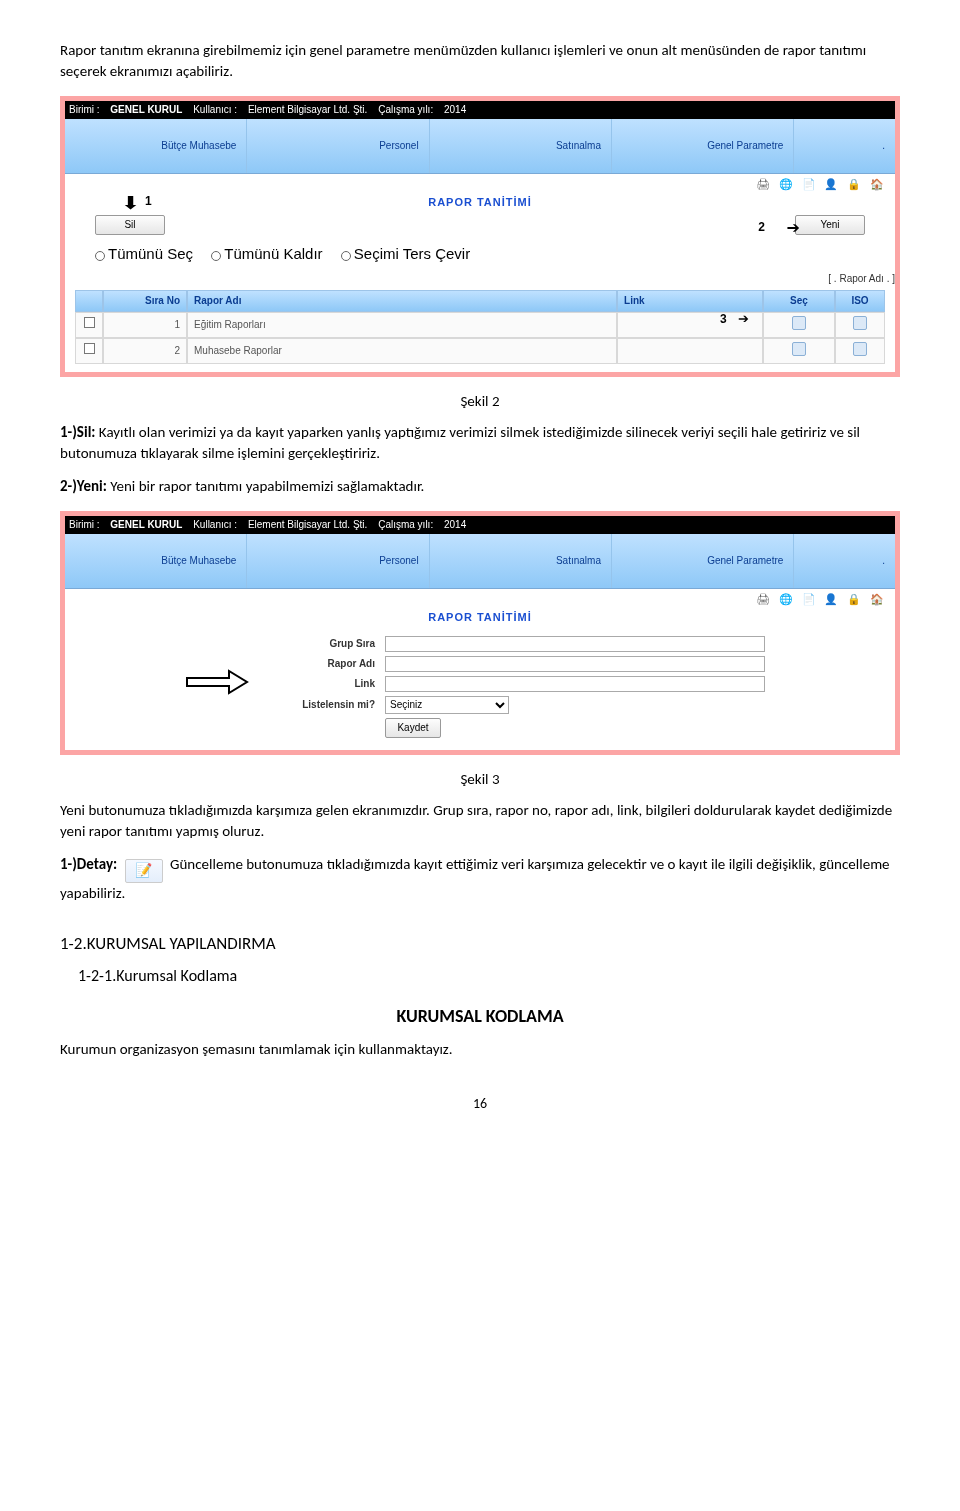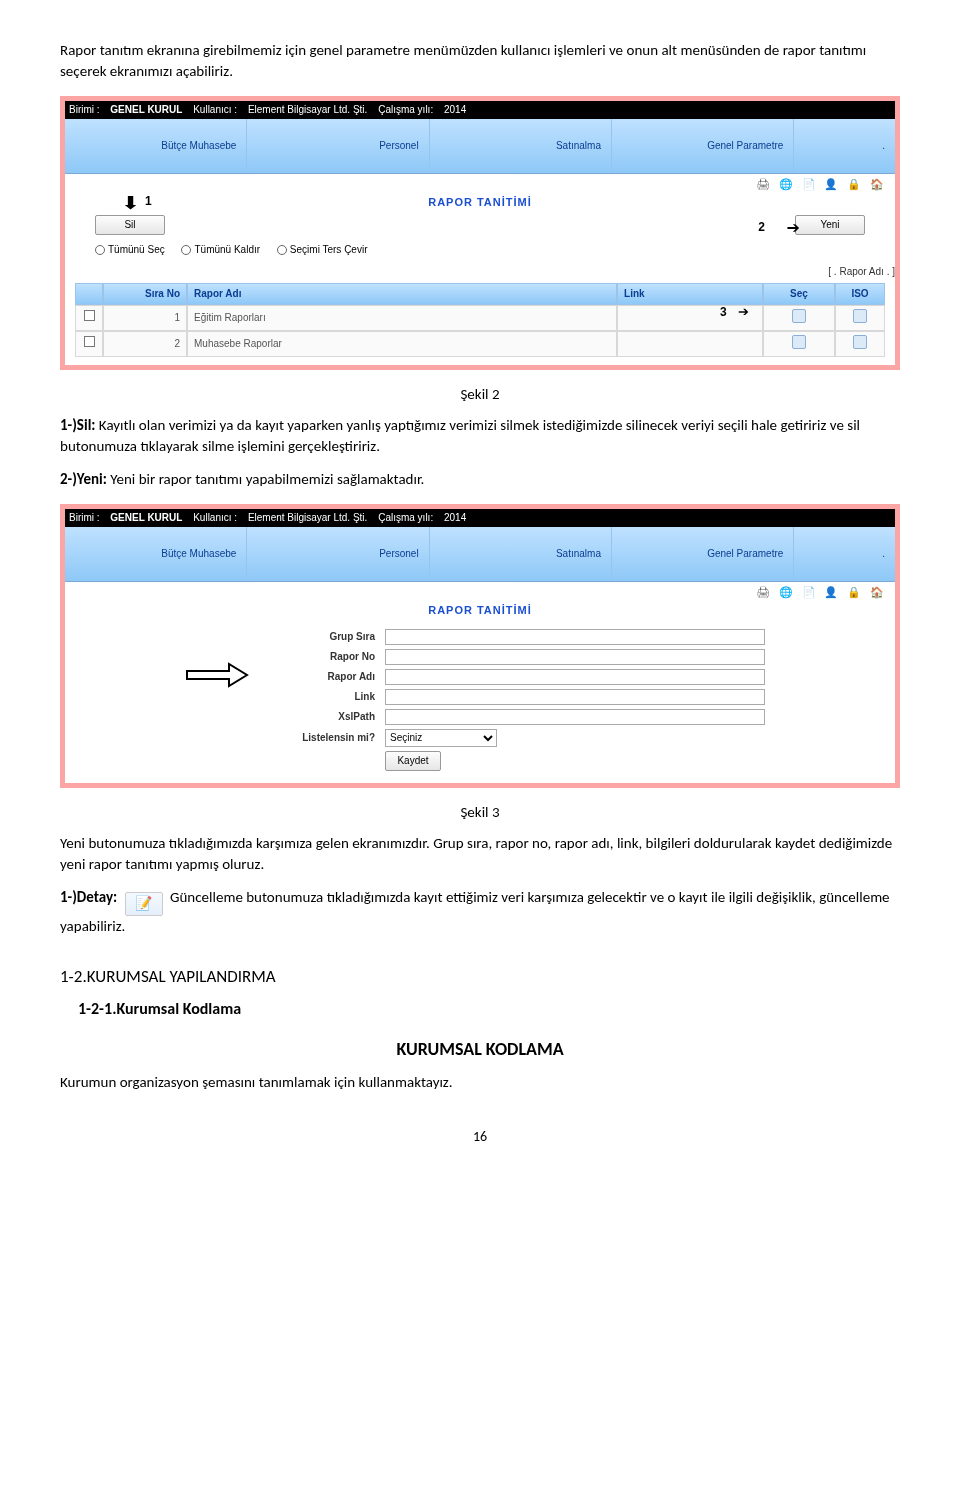--- a/index.html
+++ b/index.html
@@ -73,21 +73,21 @@
     display: inline-block;
     min-width: 70px;
     text-align: center;
     font-size: 10px;
     padding: 2px 10px;
     border: 1px solid #999;
     background: linear-gradient(#fdfdfd, #e6e6e6);
     border-radius: 2px;
   }
   .spacer { flex: 1; }
-  .radios { padding: 4px 30px 6px 30px; font-size: 10px; }
+  .radios { padding: 4px 30px 6px 30px; font-size: 15px; }
   .radios label { margin-right: 14px; }
   .radio-dot {
     display: inline-block;
     width: 10px; height: 10px;
     border: 1px solid #666;
     border-radius: 50%;
     vertical-align: -2px;
     margin-right: 3px;
     background: #fff;
   }
@@ -172,21 +172,21 @@
     background: linear-gradient(#f5f9ff, #e4eefb);
     border-radius: 2px;
     text-align: center;
     line-height: 22px;
     font-size: 14px;
     color: #5a7fb1;
     margin: 0 4px;
   }
 
   h2.sec { font-size: 17px; font-weight: normal; margin: 28px 0 8px 0; }
-  h3.sec { font-size: 16px; font-weight: bold; margin: 10px 0 8px 0; }
+  h3.sec { font-size: 16px; font-weight: normal; margin: 10px 0 8px 0; }
   h3.centerbig { font-size: 18px; font-weight: bold; text-align: center; margin: 16px 0 10px 0; }
   .page-num { text-align: center; font-size: 14px; margin-top: 34px; }
 </style>
 </head>
 <body>
 
 <p>Rapor tanıtım ekranına girebilmemiz için genel parametre menümüzden kullanıcı işlemleri ve onun alt menüsünden de rapor tanıtımı seçerek ekranımızı açabiliriz.</p>
 
 <div class="shot">
   <div class="top-black">
@@ -306,38 +306,30 @@
     <div class="big-arrow-right" style="position:absolute; left:120px; top:38px;">
       <svg viewBox="0 0 64 28">
           <path d="M2 10 H44 V3 L62 14 L44 25 V18 H2 Z" fill="none" stroke="#000" stroke-width="2"></path>
         </svg>
     </div>
     <div class="formrow">
         <span class="flabel">Grup Sıra</span>
         <div class="finput"></div>
       </div>
     <div class="formrow">
-        <span class="flabel">Rapor No</span>
-        <div class="finput"></div>
-      </div>
-    <div class="formrow">
         <span class="flabel">Rapor Adı</span>
         <div class="finput"></div>
       </div>
     <div class="formrow">
         <span class="flabel">Link</span>
         <div class="finput"></div>
       </div>
     <div class="formrow">
-        <span class="flabel">XslPath</span>
-        <div class="finput"></div>
-      </div>
-    <div class="formrow">
         <span class="flabel">Listelensin mi?</span>
-      <select class="finput" style="width:112px;">
+      <select class="finput" style="width:124px;">
         <option>Seçiniz</option>
       </select>
     </div>
     <div class="formrow">
         <span class="flabel"></span>
       <span class="btn" style="min-width:56px;">Kaydet</span>
     </div>
   </div>
 </div>
 

